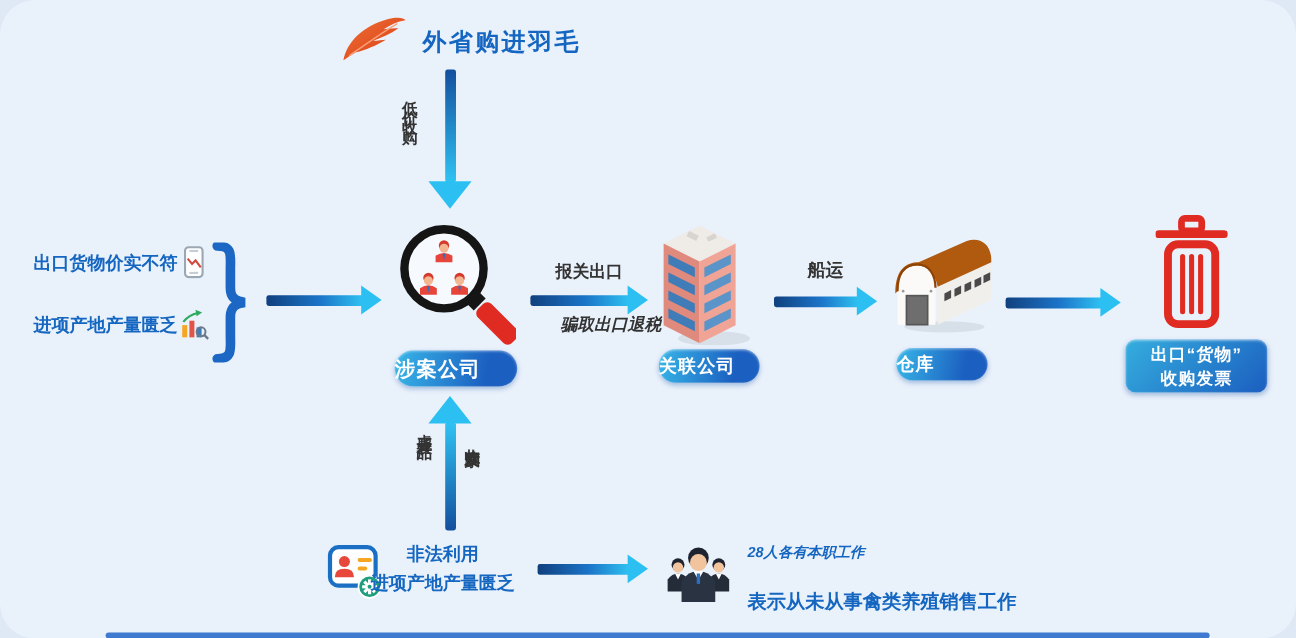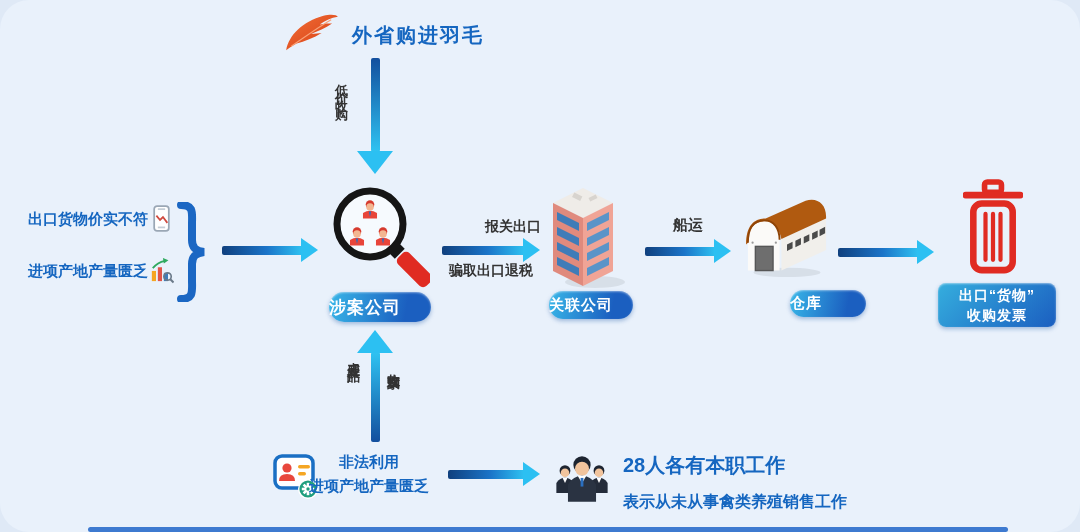--- a/index.html
+++ b/index.html
@@ -146,26 +146,26 @@
       <rect x="-7" y="0" width="14" height="11" fill="#151515"></rect>
     </g>
     <g transform="translate(69,74) rotate(-45)">
       <rect x="-8" y="2" width="16" height="40" rx="5" fill="#e02b22"></rect>
     </g>
   </svg>
   <div class="pill" style="left:329px;top:292px;width:102px;height:30px;font-size:17px;">
     <span>涉案公司</span>
   </div>
 
-  <div class="abs dtxt center" style="left:465px;top:218px;width:96px;font-size:14px;">报关出口</div>
+  <div class="abs dtxt center" style="left:443px;top:218px;width:96px;font-size:14px;">报关出口</div>
   <div class="arrow-r" style="left:442px;top:237px;width:98px;">
     <div class="shaft"></div>
     <div class="head"></div>
   </div>
-  <div class="abs dtxt center" style="left:434px;top:262px;width:114px;font-size:14px;">骗取出口退税</div>
+  <div class="abs dtxt center" style="left:452px;top:262px;width:114px;font-size:14px;font-style:italic;">骗取出口退税</div>
 
   <svg class="abs" style="left:551px;top:186px;" width="80" height="102" viewBox="0 0 80 102">
     <ellipse cx="44" cy="96" rx="30" ry="6" fill="#c9cfd8" opacity="0.55"></ellipse>
     <polygon points="32,2 62,17 32,32 2,17" fill="#efece8"></polygon>
     <rect x="22" y="8" width="9" height="5" fill="#d8d4cf" transform="rotate(26 26 10)"></rect>
     <rect x="38" y="10" width="8" height="4" fill="#d8d4cf" transform="rotate(-26 42 12)"></rect>
     <polygon points="2,17 32,32 32,100 2,85" fill="#e08a7d"></polygon>
     <polygon points="32,32 62,17 62,85 32,100" fill="#f0a496"></polygon>
 
     <polygon points="6,26 28,37 28,45 6,34" fill="#3f7cb8"></polygon>
@@ -201,21 +201,21 @@
 
     <path d="M4,78 L4,48 C4,30 12,25 21,25 C32,25 38,34 38,46 L38,78 Z" fill="#fbfaf8"></path>
 
     <path d="M2,50 C2,28 12,22 23,22 L66,3 C78,-1 88,6 88,20 L88,22 L40,44 C38,33 31,25 22,25 C12,25 4,32 4,48 Z" fill="#b05a10"></path>
     <path d="M4,48 C4,30 12,24 22,24 C32,24 38,33 38,45" fill="none" stroke="#8f4406" stroke-width="2"></path>
 
     <rect x="12" y="52" width="19" height="26" fill="#6e6e6e" stroke="#565656" stroke-width="1.5"></rect>
     <circle cx="9" cy="48" r="1.2" fill="#9a9a9a"></circle>
       <circle cx="34" cy="48" r="1.2" fill="#9a9a9a"></circle>
   </svg>
-  <div class="pill" style="left:747px;top:290px;width:76px;height:27px;font-size:15px;margin-left:43px;">
+  <div class="pill" style="left:747px;top:290px;width:76px;height:27px;font-size:15px;">
     <span>仓库</span>
   </div>
 
   <div class="arrow-r" style="left:838px;top:239px;width:96px;">
     <div class="shaft"></div>
     <div class="head"></div>
   </div>
 
   <svg class="abs" style="left:963px;top:178px;" width="60" height="98" viewBox="0 0 64 102">
     <rect x="23" y="3" width="18" height="11" rx="3" fill="none" stroke="#e02b22" stroke-width="6"></rect>
@@ -279,18 +279,18 @@
     </g>
 
     <g transform="translate(28,31) scale(1.08)">
       <circle cx="0" cy="-13" r="8" fill="#1d2430"></circle>
       <circle cx="0" cy="-9.5" r="6.5" fill="#f1c49d"></circle>
       <path d="M-13,21 L-13,5 Q-8,-3 0,-3 Q8,-3 13,5 L13,21 Z" fill="#2a3342"></path>
       <polygon points="-4,-3 4,-3 0,4" fill="#ffffff"></polygon>
       <rect x="-1.3" y="-1" width="2.6" height="8" fill="#2a6fc0"></rect>
     </g>
   </svg>
-  <div class="abs btxt" style="left:623px;top:452px;font-size:20px;">28人各有本职工作</div>
+  <div class="abs btxt" style="left:623px;top:452px;font-size:12px;font-style:italic;">28人各有本职工作</div>
   <div class="abs btxt" style="left:623px;top:477px;font-size:16px;margin-top:15px;">表示从未从事禽类养殖销售工作</div>
 
   <div class="bottom-bar"></div>
 
 </div>
 
 </body></html>

